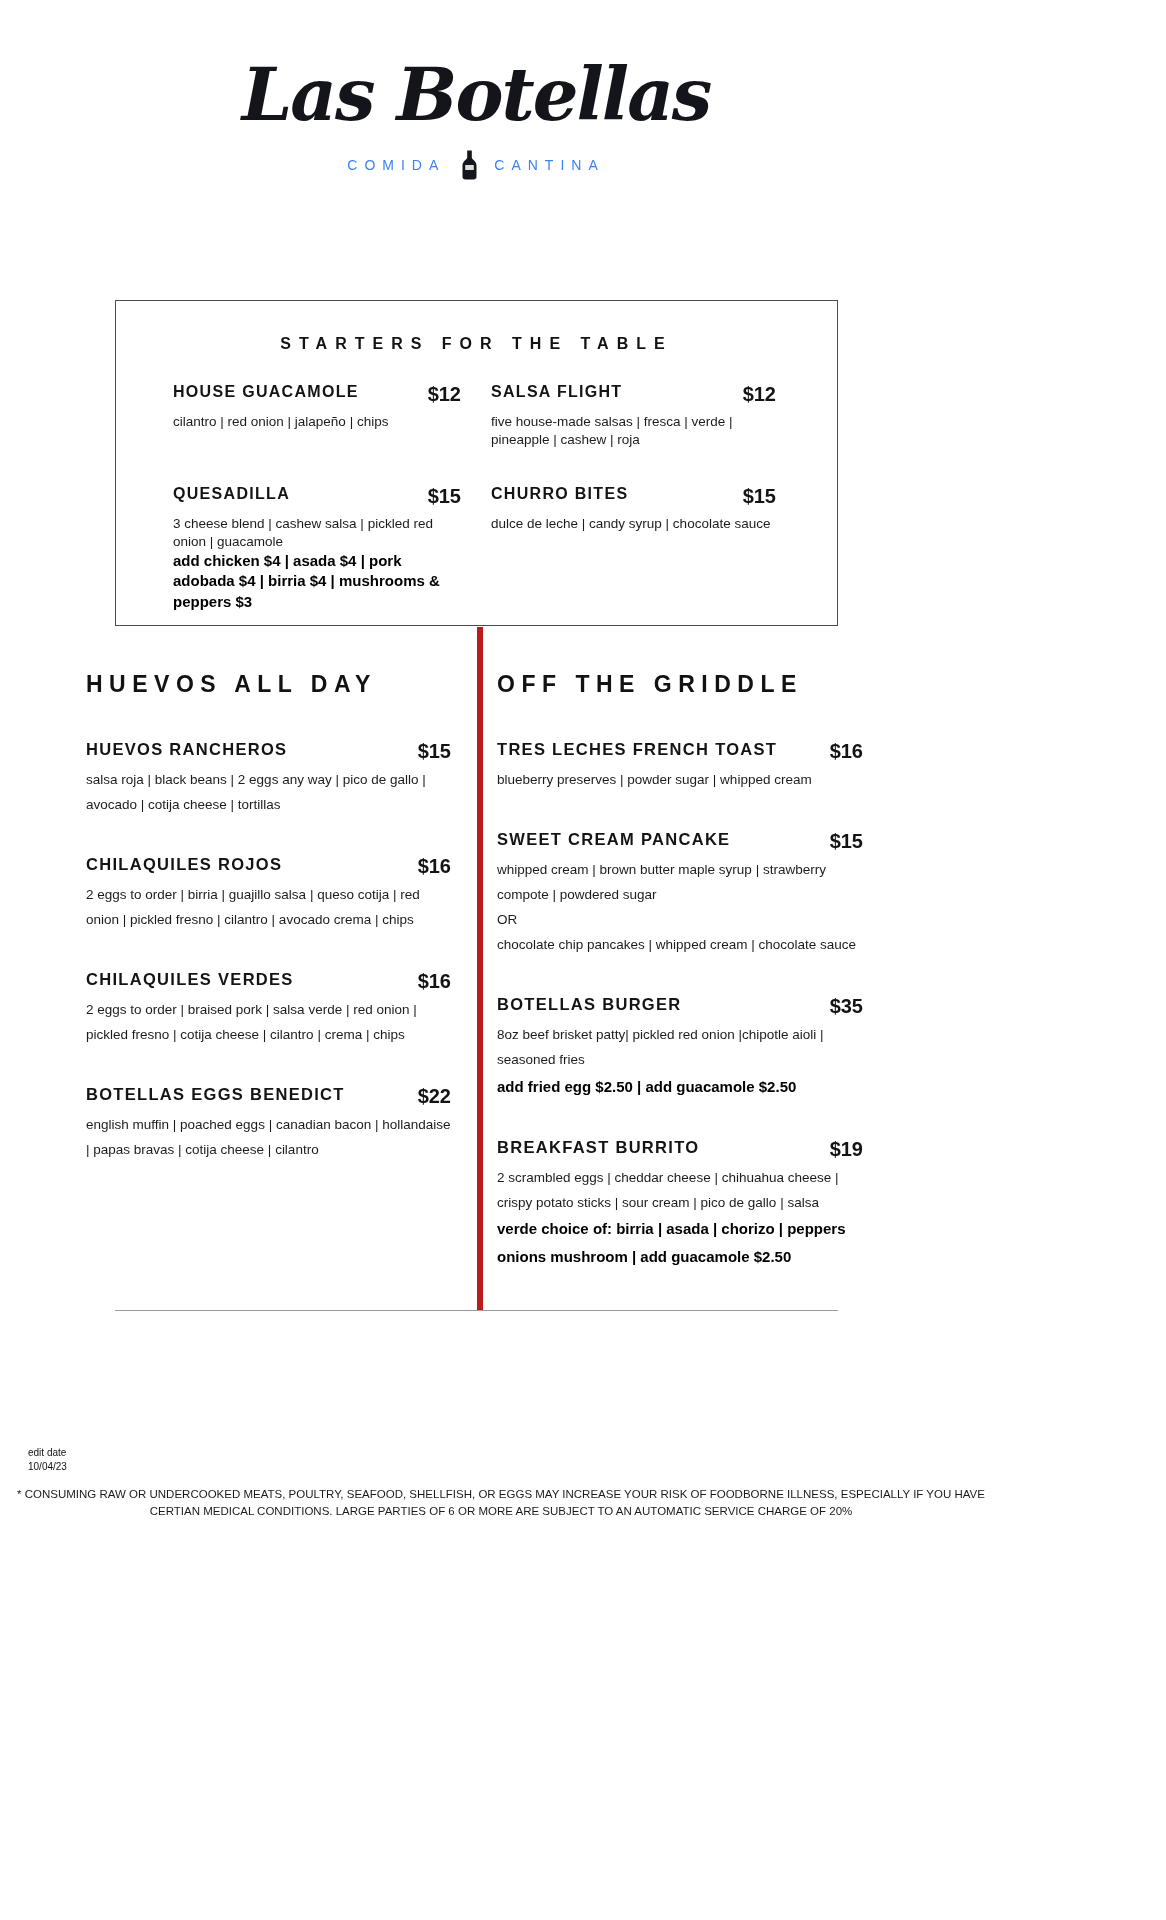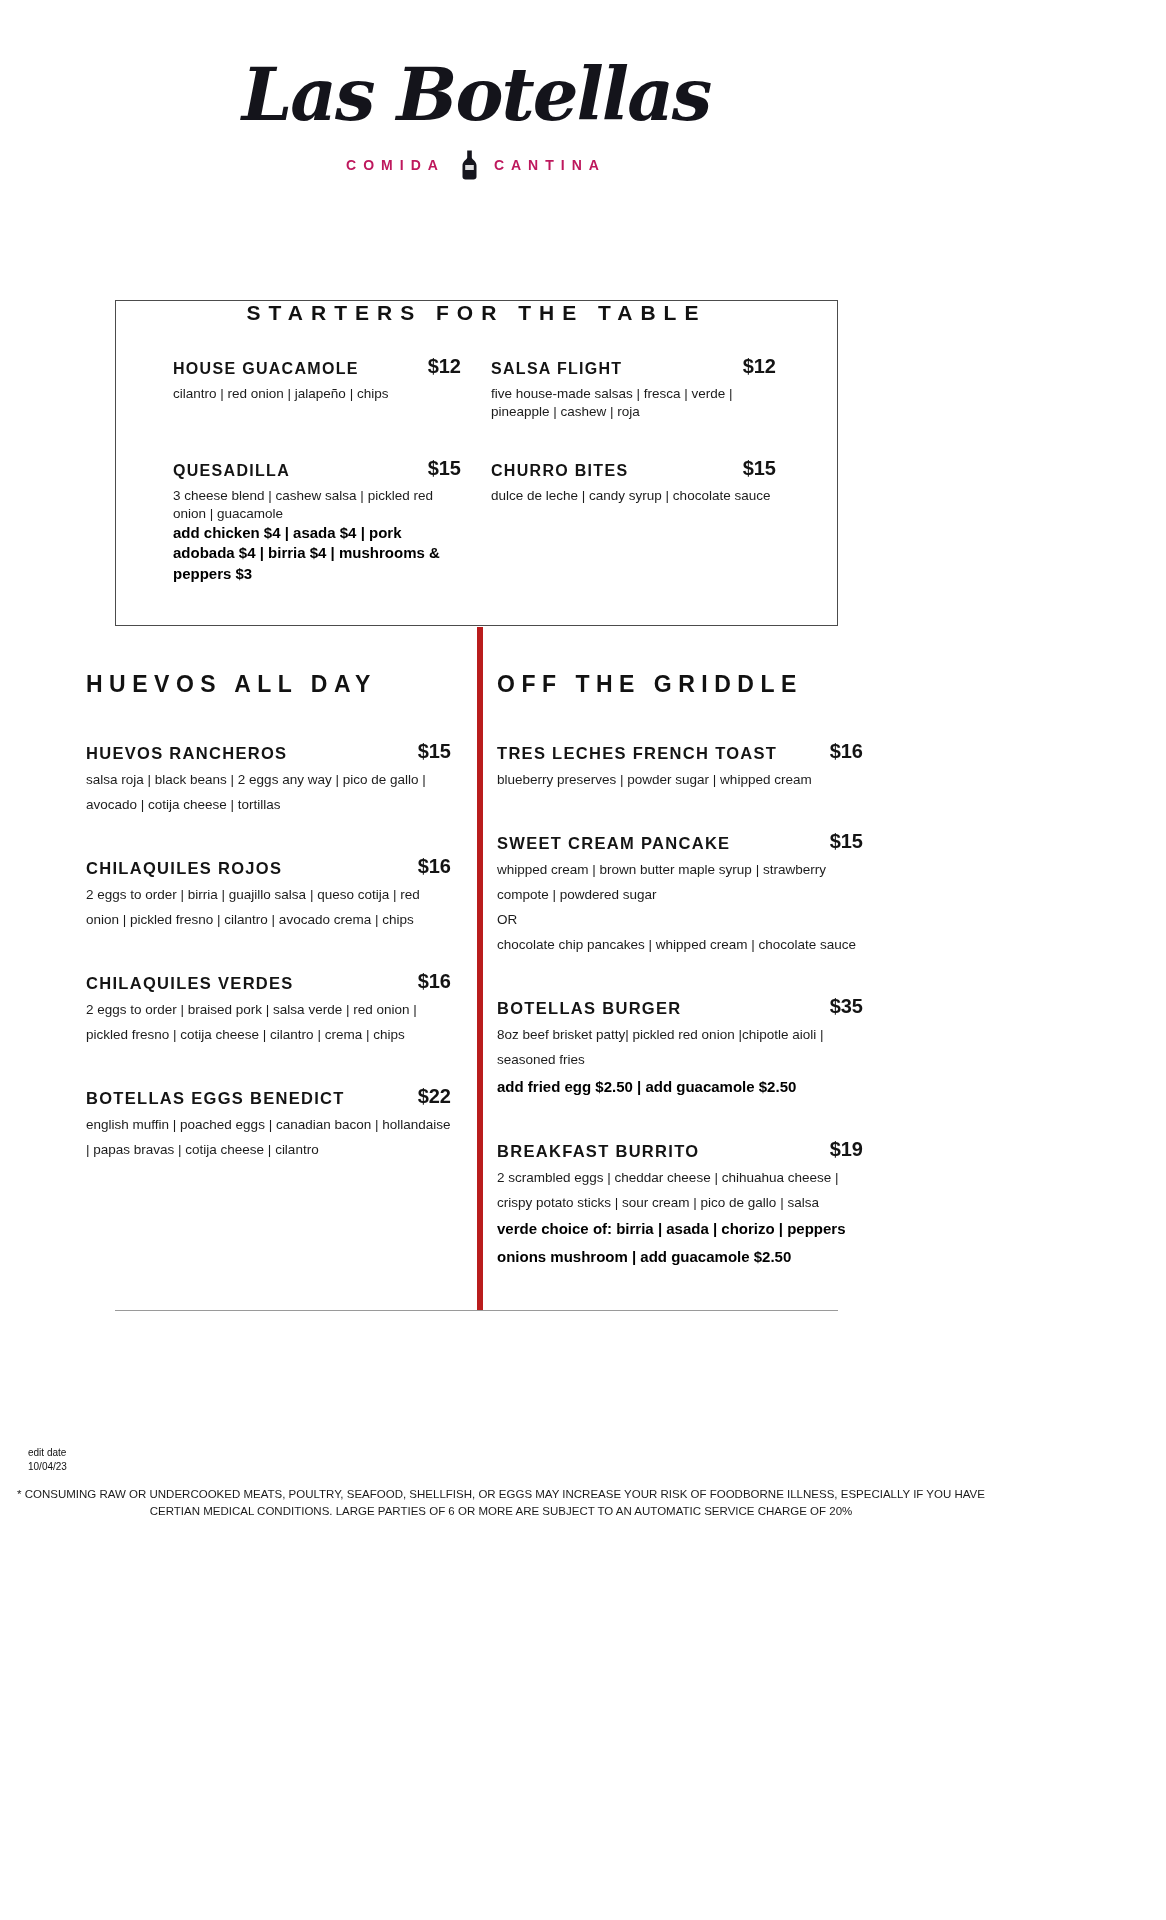--- a/index.html
+++ b/index.html
@@ -12,40 +12,40 @@
   .page { position:absolute; inset:0; }
 
   
   .logo-block { position:absolute; top:50px; left:0; width:952px; text-align:center; }
   .logo-script {
     font-family:"DejaVu Serif", serif; font-style:italic; font-weight:bold;
     font-size:72px; line-height:1.25; letter-spacing:-2px; color:#14141b;
   }
   .logo-tagline {
     margin-top:10px; display:flex; justify-content:center; align-items:center;
-    gap:16px; font-size:14px; letter-spacing:7px; color:#be185d; font-weight:700;
+    gap:16px; font-size:14px; letter-spacing:7px; color:#3b82f6; font-weight:400;
   }
   .bottle { display:inline-flex; align-items:center; }
 
   
   .starters-box {
     position:absolute; top:300px; left:115px; width:723px; height:326px;
     border:1px solid #4c4c4c; background:#fff;
   }
   .starters-title {
-    text-align:center; font-size:21px; letter-spacing:8px;
+    margin-top:34px; text-align:center; font-size:16px; letter-spacing:8px;
     font-weight:bold; color:#121212;
   }
   .starters-grid {
     display:grid; grid-template-columns:288px 285px; column-gap:30px; row-gap:36px;
     margin:30px 58px 0 57px;
   }
 
   
-  .item-head { display:flex; justify-content:space-between; align-items:flex-end; }
+  .item-head { display:flex; justify-content:space-between; align-items:flex-start; }
   .item-name { font-weight:bold; font-size:16px; letter-spacing:1.3px; color:#141414; }
   .item-price { font-weight:bold; font-size:20px; color:#141414; }
   .item-desc {
     margin-top:7px; font-size:13.5px; line-height:1.34; color:#1c1c1c;
     white-space:pre-line;
   }
   .item-addons { font-weight:bold; font-size:15px; line-height:1.34; color:#000000; white-space:pre-line; }
 
   
   .main-cols { position:absolute; top:627px; left:86px; display:flex; height:683px; }

